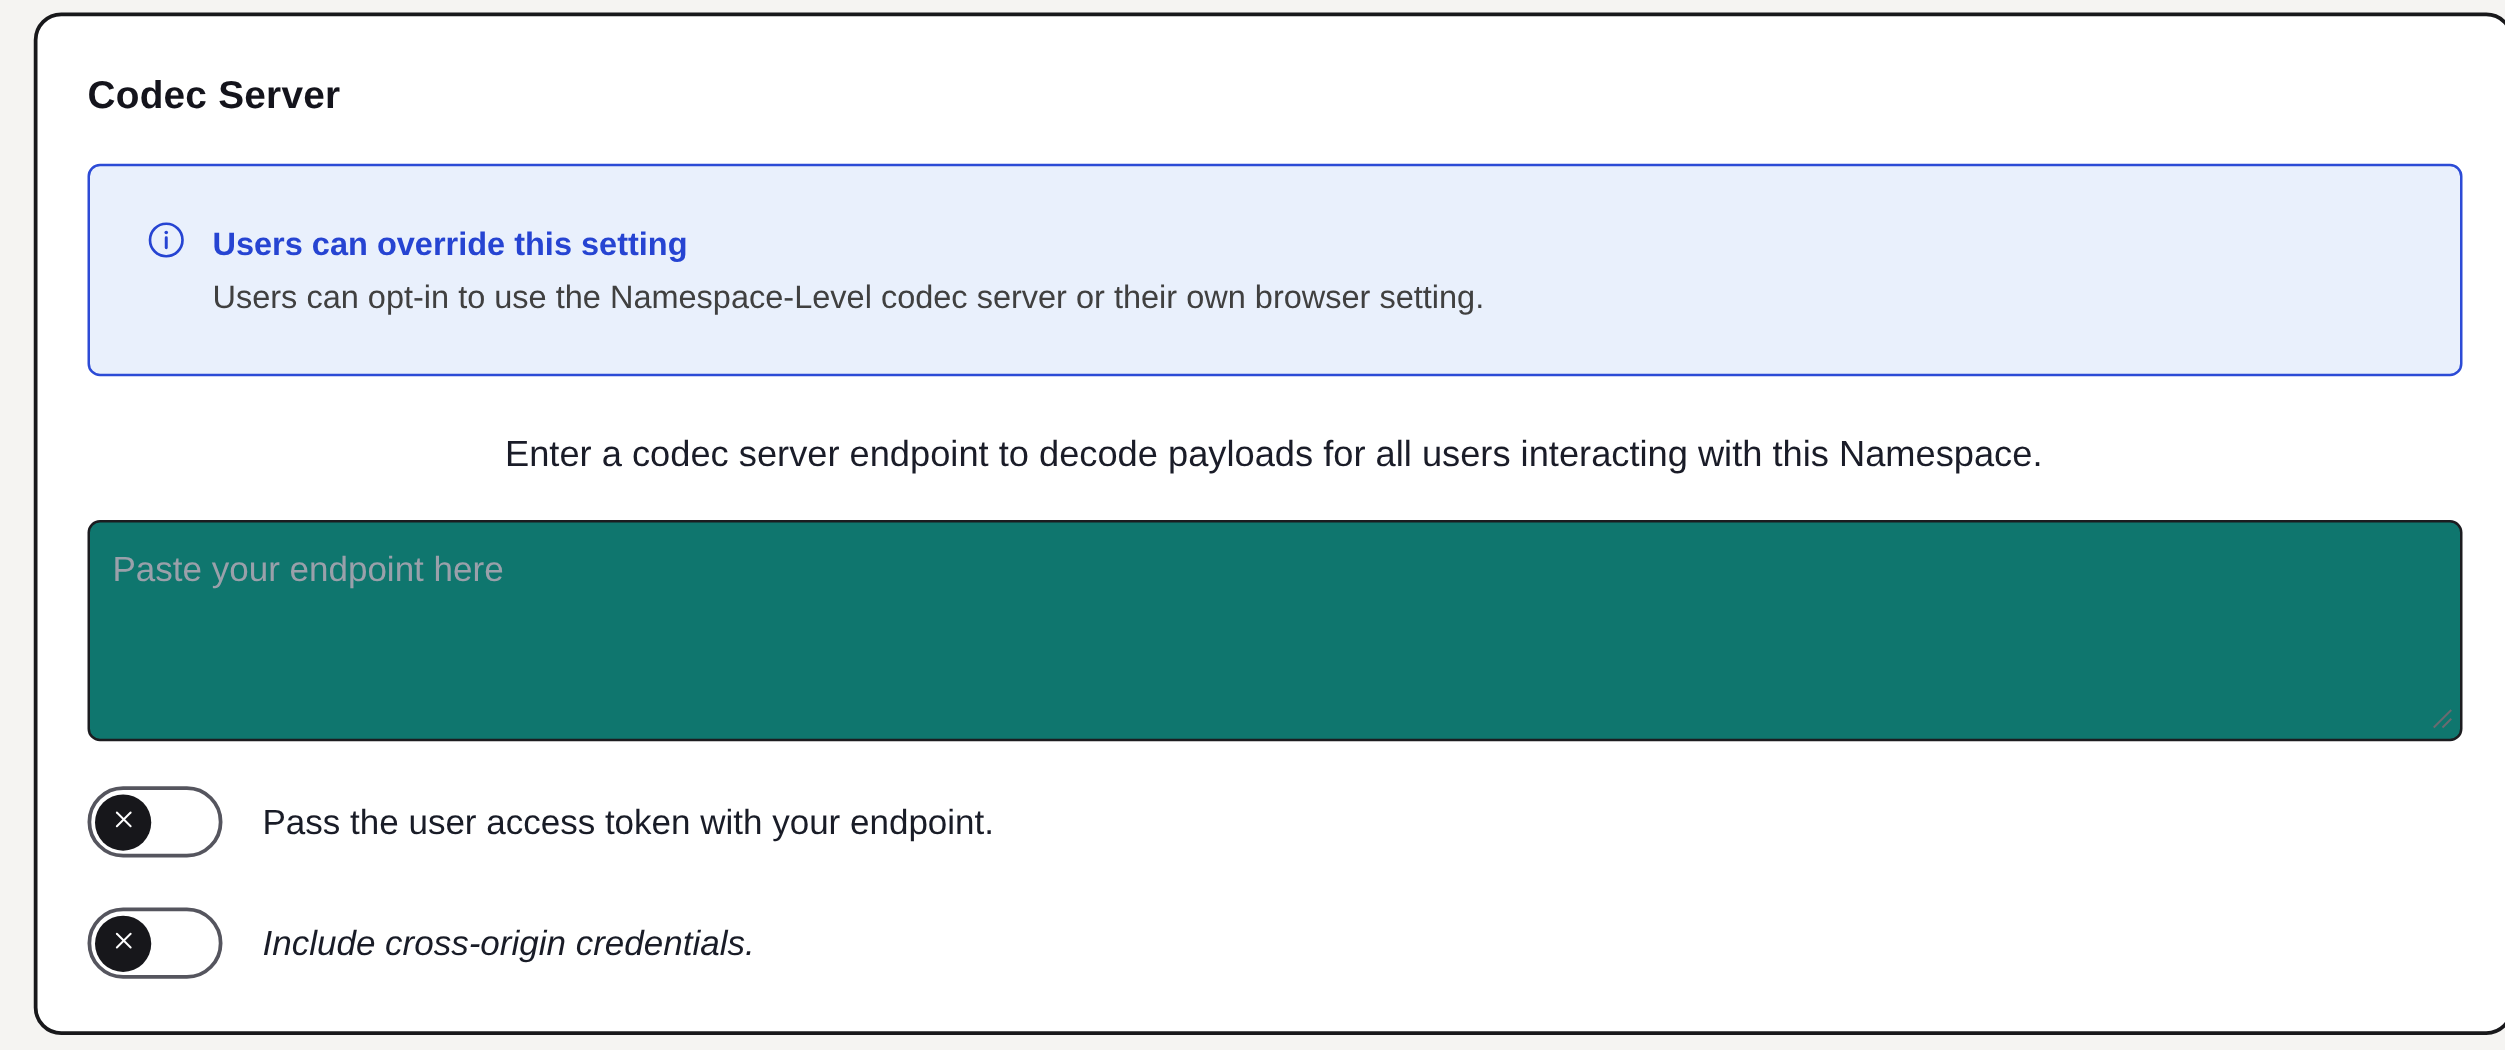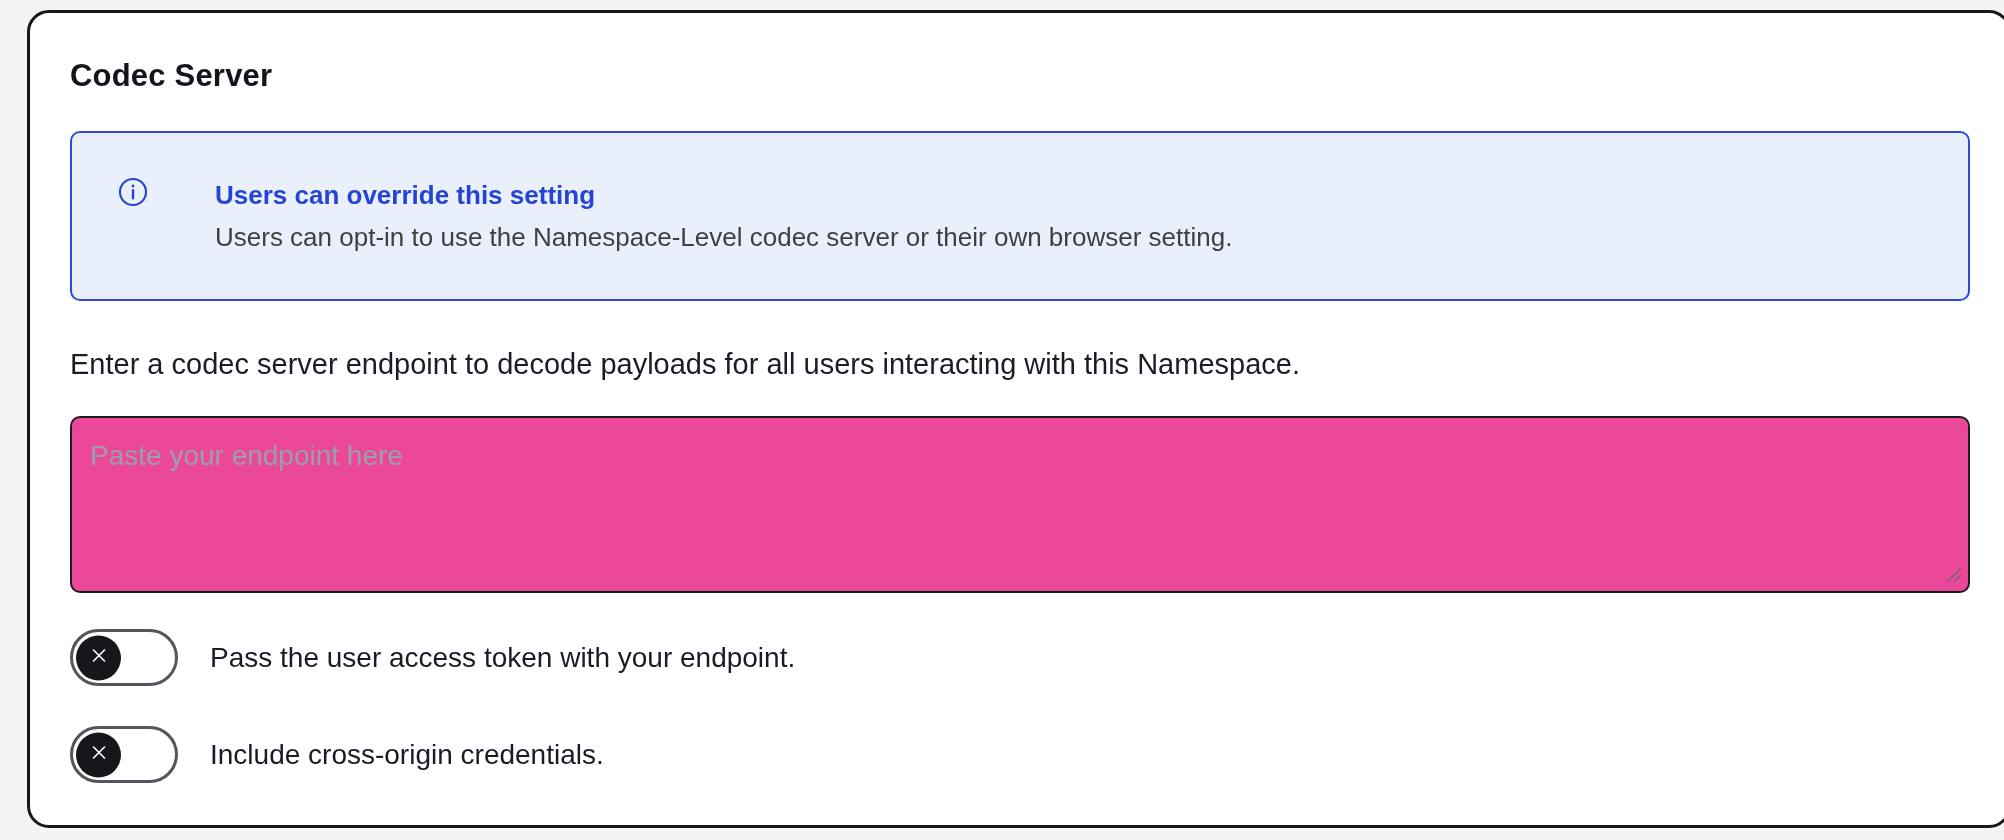--- a/index.html
+++ b/index.html
@@ -40,21 +40,20 @@
     border: 2px solid #2c4bd6;
     border-radius: 10px;
     display: flex;
     align-items: center;
     padding: 0 46px;
     margin-bottom: 45px;
   }
   .info-banner-inner {
     display: flex;
     align-items: flex-start;
-    gap: 45px;
   }
   .info-icon-wrap {
     flex: 0 0 auto;
     margin-top: 3px;
     width: 30px;
     height: 30px;
   }
   .info-text { margin-left: 22px; }
   .info-title {
     font-size: 26px;
@@ -68,34 +67,35 @@
     color: #404040;
     line-height: 42px;
   }
 
   .endpoint-label {
     margin: 0 0 34px 0;
     font-size: 29px;
     font-weight: 400;
     color: #1a1c28;
     line-height: 36px;
+    text-align: center;
   }
 
   .textarea-wrap {
     position: relative;
     width: 1900px;
     height: 177px;
     margin-bottom: 36px;
   }
   textarea.endpoint-input {
     width: 100%;
     height: 100%;
     border: 2.5px solid #1c1c20;
     border-radius: 10px;
-    background: #ec4899;
+    background: #0f766e;
     padding: 22px 18px;
     font-family: "Liberation Sans", sans-serif;
     font-size: 28px;
     color: #1a1c28;
     resize: none;
     outline: none;
     display: block;
   }
   textarea.endpoint-input::placeholder { color: #9aa0aa; }
   .resize-grip {
@@ -105,21 +105,21 @@
     width: 20px;
     height: 20px;
     pointer-events: none;
   }
 
   .toggle-row {
     display: flex;
     align-items: center;
     text-align: center;
   }
-  .toggle-row + .toggle-row { margin-top: 40px; }
+  .toggle-row + .toggle-row { margin-top: 40px; font-style: italic; }
   .toggle {
     width: 108px;
     height: 57px;
     background: #ffffff;
     border: 3.5px solid #55555e;
     border-radius: 30px;
     position: relative;
     flex: 0 0 auto;
     cursor: pointer;
   }

